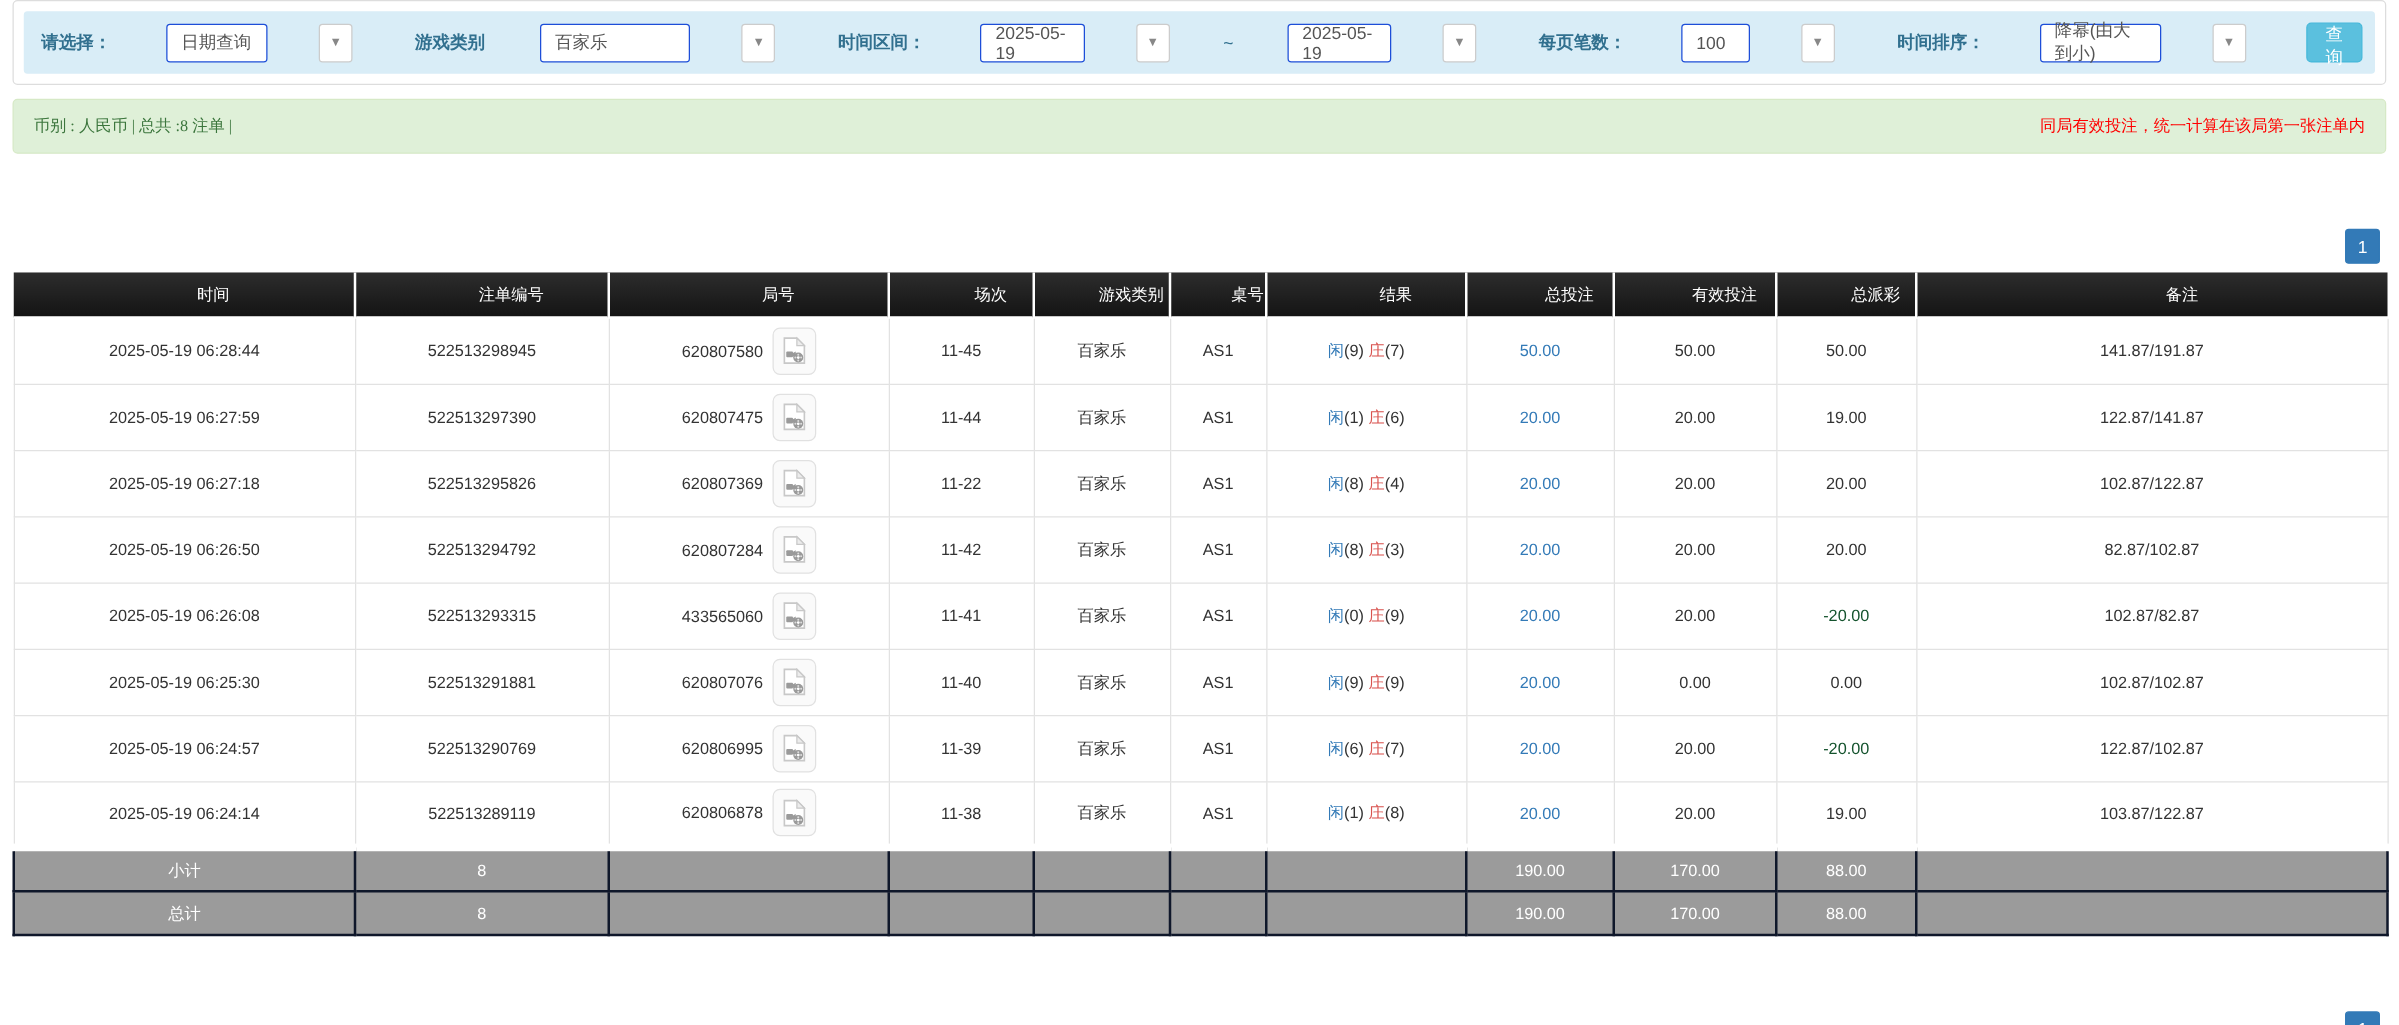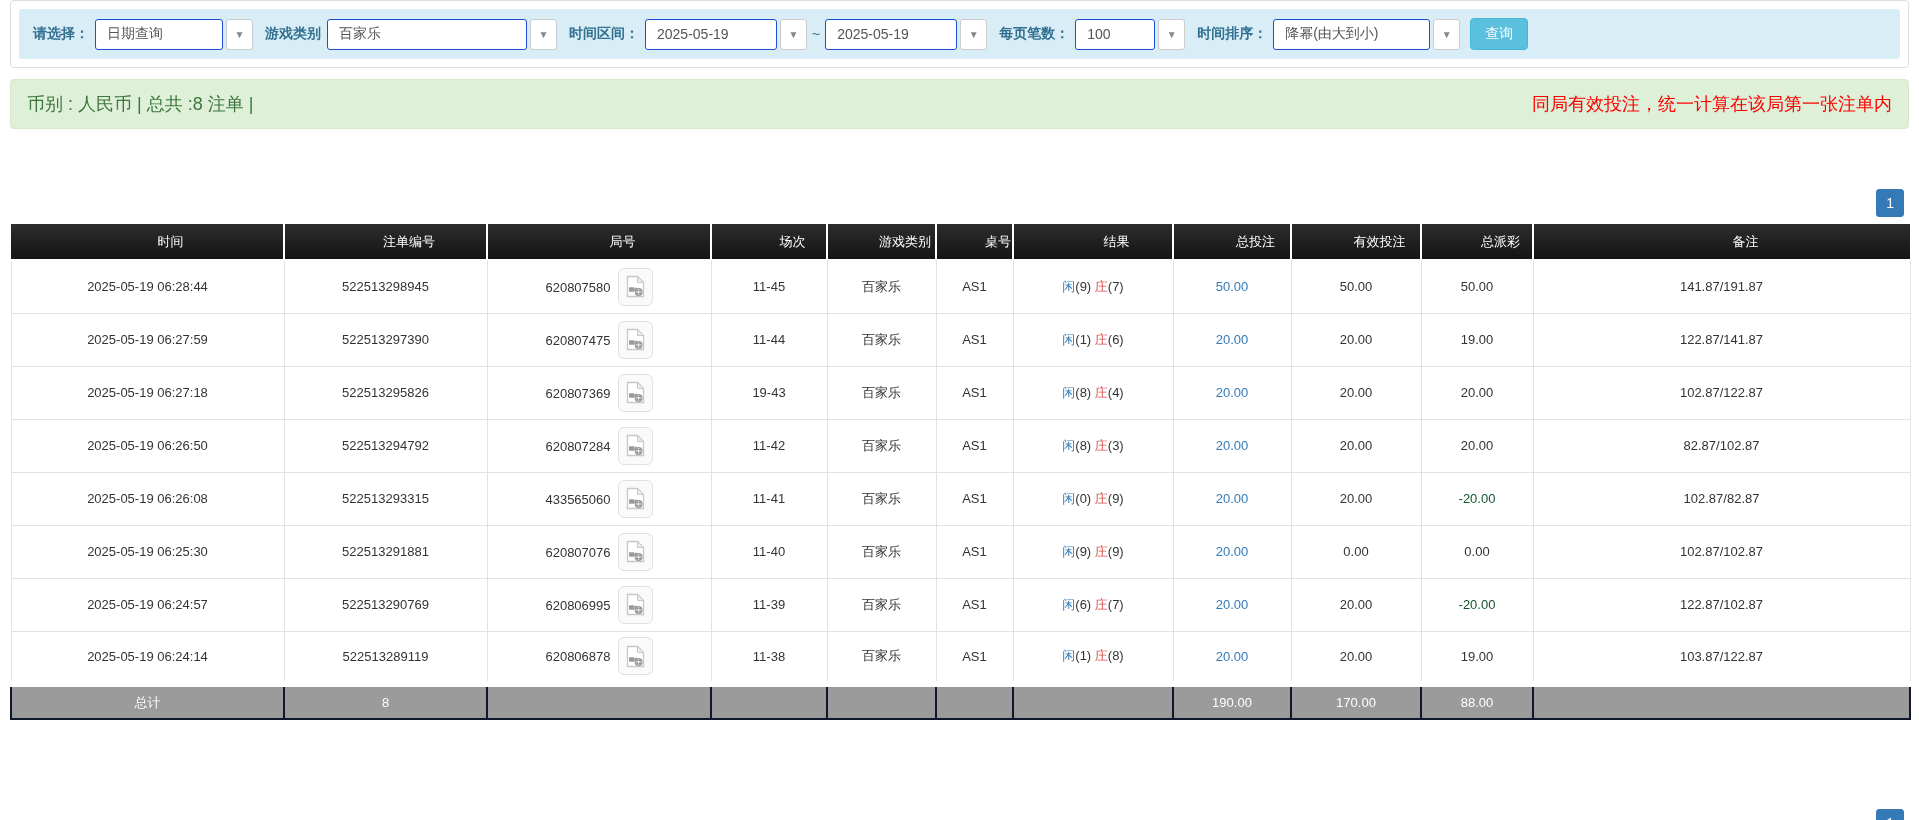--- a/index.html
+++ b/index.html
@@ -6,34 +6,34 @@
   html,body { margin:0; padding:0; }
   body {
     width:1919px; height:820px; overflow:hidden; position:relative;
     background:#fff; font-family:"Liberation Sans","DejaVu Sans",sans-serif;
   }
   .page { position:absolute; inset:0; padding:0 10px; }
   .title { font-size:21px; font-weight:400; color:#333; margin:11px 0 9px 2px; }
 
   
   .filter-panel { border:1px solid #ddd; border-radius:4px; padding:8px; margin-bottom:11px; background:#fff; }
-  .filter-bar { background:#d9edf7; border-radius:3px; padding:9px 10px; display:flex; align-items:center; }
+  .filter-bar { background:#d9edf7; border-radius:3px; padding:9px 10px; display:flex; align-items:center;gap:38px; }
   .flabel { color:#31708f; font-weight:bold; font-size:14px; white-space:nowrap; margin:0 6px 0 12px; }
   .flabel:first-child { margin-left:4px; }
   .sel { background:#fff; border:1px solid #1d4ed8; border-radius:3px; height:31px; display:inline-flex;
          align-items:center; padding:0 11px; font-size:14px; color:#555; cursor:pointer; }
   .sel-arrow { background:#fff; border:1px solid #ccc; border-radius:3px; height:31px; width:27px; margin-left:3px;
          display:inline-flex; align-items:center; justify-content:center; color:#888; font-size:10px; cursor:pointer; flex:none; }
   .tilde { color:#31708f; font-size:14px; margin:0 5px; }
   .search-btn { background:#5bc0de; border:1px solid #46b8da; color:#fff; font-size:14px; border-radius:4px;
          height:32px; padding:0 14px; margin-left:10px; cursor:pointer; font-family:Liberation Sans, sans-serif; }
 
   
   .summary-bar { background:#dff0d8; border:1px solid #d6e9c6; border-radius:4px; padding:12px 16px;
-         display:flex; justify-content:space-between; font-size:18px; color:#3c763d; }
+         display:flex; justify-content:space-between; font-size:13px; color:#3c763d;font-family:Liberation Serif, serif; }
   .note-red { color:#ff0000; }
 
   
   .pager-row { display:flex; justify-content:flex-end; margin:60px 5px 7px 0; }
   .pager { background:#337ab7; border:1px solid #337ab7; color:#fff; text-align:center;
          padding:4px 9px; font-size:14px; border-radius:3px; cursor:pointer; line-height:1.3; }
   .pager-bottom { position:absolute; right:15px; top:809px; }
 
   
   table { width:1899px; border-collapse:collapse; table-layout:fixed; font-size:13px; color:#333; }
@@ -221,21 +221,21 @@
                 <path d="M8.4 13.4 l2.2-1.2 v5 l-2.2-1.2 z" fill="#9a9a9a"></path>
                 <circle cx="12.6" cy="17" r="4" fill="#9a9a9a"></circle>
                 <circle cx="12.6" cy="17" r="1.1" fill="#ffffff"></circle>
                 <circle cx="12.6" cy="14.7" r="0.8" fill="#dddddd"></circle>
                 <circle cx="12.6" cy="19.3" r="0.8" fill="#dddddd"></circle>
                 <circle cx="10.3" cy="17" r="0.8" fill="#dddddd"></circle>
                 <circle cx="14.9" cy="17" r="0.8" fill="#dddddd"></circle>
               </svg>
             </button>
     </td>
-    <td>19-43</td>
+    <td>11-22</td>
     <td>百家乐</td>
     <td>AS1</td>
     <td><span class="res-blue">闲</span><span>(8)</span> <span class="res-red">庄</span><span>(4)</span></td>
     <td><a class="link-blue">20.00</a></td>
     <td>20.00</td>
     <td><span class="">20.00</span></td>
     <td>102.87/122.87</td>
   </tr>
   <tr>
     <td>2025-05-19 06:26:50</td>
@@ -373,29 +373,42 @@
     <td>AS1</td>
     <td><span class="res-blue">闲</span><span>(1)</span> <span class="res-red">庄</span><span>(8)</span></td>
     <td><a class="link-blue">20.00</a></td>
     <td>20.00</td>
     <td><span class="">19.00</span></td>
     <td>103.87/122.87</td>
   </tr>
       </tbody>
     <tfoot>
   <tr>
-    <td>总计</td>
+    <td>小计</td>
     <td>8</td>
     <td></td>
     <td></td>
     <td></td>
     <td></td>
     <td></td>
     <td>190.00</td>
     <td>170.00</td>
     <td>88.00</td>
     <td></td>
   </tr>
+  <tr>
+    <td>总计</td>
+    <td>8</td>
+    <td></td>
+    <td></td>
+    <td></td>
+    <td></td>
+    <td></td>
+    <td>190.00</td>
+    <td>170.00</td>
+    <td>88.00</td>
+    <td></td>
+  </tr>
       </tfoot>
   </table>
 
   <span class="pager pager-bottom">1</span>
 </div>
 
 </body></html>

